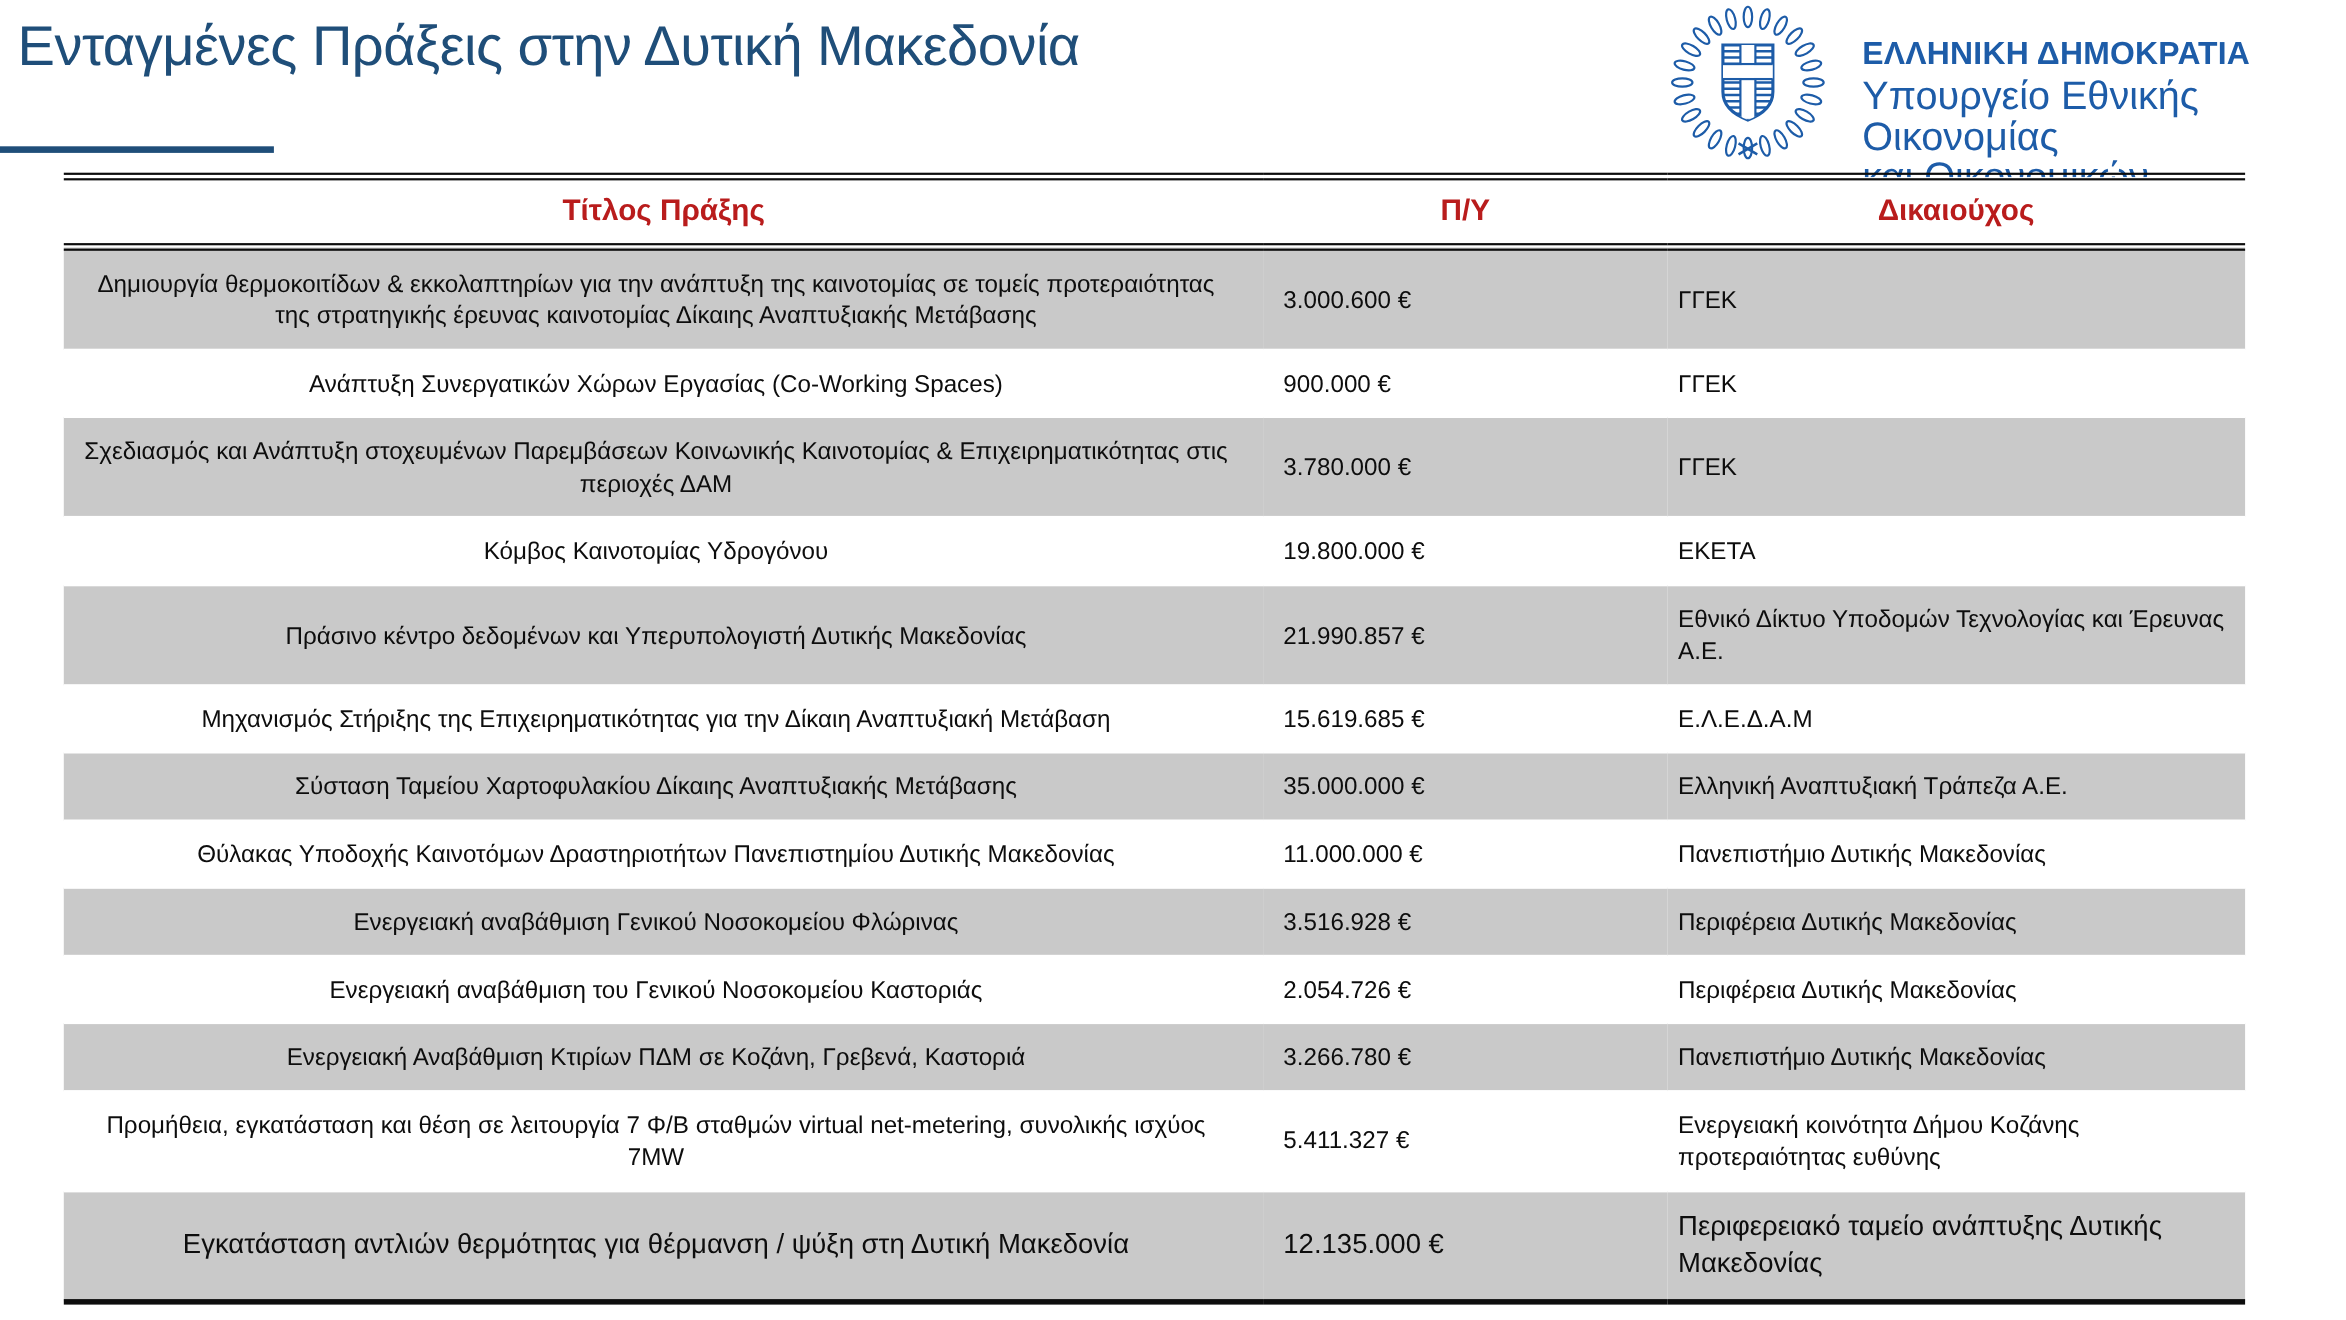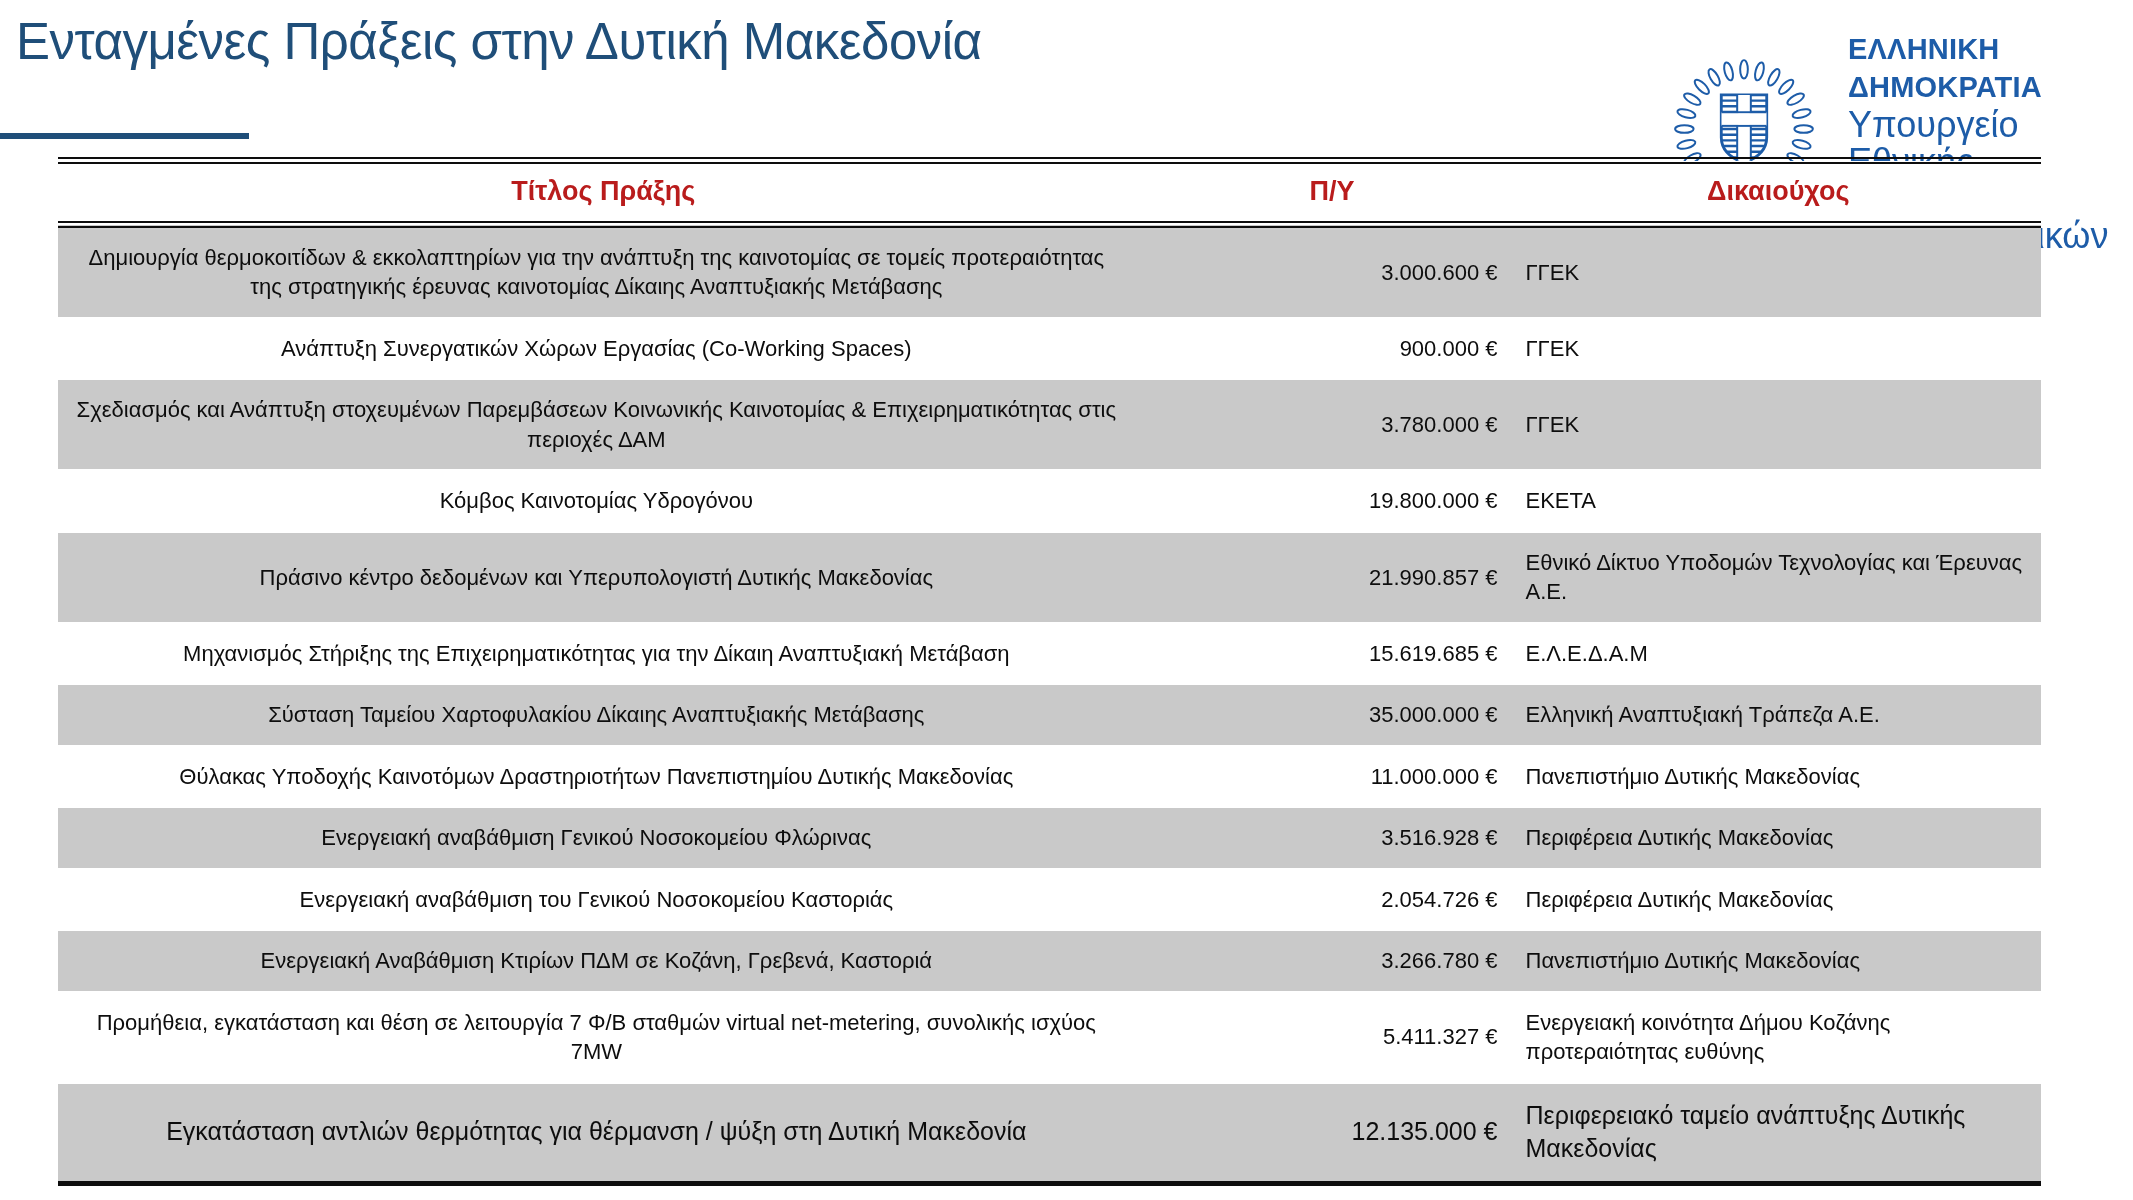--- a/index.html
+++ b/index.html
@@ -19,22 +19,22 @@
     font-size: 51px; font-weight: 400; letter-spacing: -0.5px;
     color: var(--accent, #1F4E79);
     white-space: nowrap;
   }
   .title-underline {
     position: absolute; left: 0px; top: 133px;
     width: 249px; height: 6px;
     background: var(--accent, #1F4E79);
   }
   .gov-logo {
-    position: absolute; left: 1664px; top: 4px;
-    display: flex; align-items: center;
+    position: absolute; left: 1509px; top: 4px;
+    display: flex; align-items: flex-start;
   }
   .emblem { width: 160px; height: 142px; flex: 0 0 auto; }
   .gov-text { margin-left: 24px; margin-top: 26px; color: var(--logo-blue, #1D5CA8); }
   .gov-line1 { font-size: 29px; font-weight: 700; letter-spacing: 0.2px; line-height: 38px; }
   .gov-line2, .gov-line3 { font-size: 36px; font-weight: 400; line-height: 37px; }
 
   
   table.projects {
     position: absolute; left: 58px; top: 157px;
     width: 1983px;
@@ -54,21 +54,21 @@
   .projects tbody tr { border-bottom: 2px solid #ffffff; }
   .projects tbody tr:nth-child(odd) { background: var(--band, #C9C9C9); }
   .projects tbody tr:nth-child(even) { background: #ffffff; }
   .projects td {
     font-size: 22px; line-height: 1.34;
     padding: 15px 18px;
     vertical-align: middle;
     color: #0d0d0d;
   }
   .projects td.c-title { text-align: center; padding-left: 16px; padding-right: 30px; }
-  .projects td.c-budget { text-align: right; }
+  .projects td.c-budget { text-align: left; }
   .projects td.c-benef { text-align: left; padding-left: 10px; padding-right: 10px; }
   .projects tbody tr:last-child td { font-size: 25px; }
 </style>
 </head>
 <body style="--accent: #1F4E79; --logo-blue: #1D5CA8; --band: #C9C9C9;">
 
 <div class="slide">
 
   <div class="page-title">Ενταγμένες Πράξεις στην Δυτική Μακεδονία</div>
   <div class="title-underline"></div>

